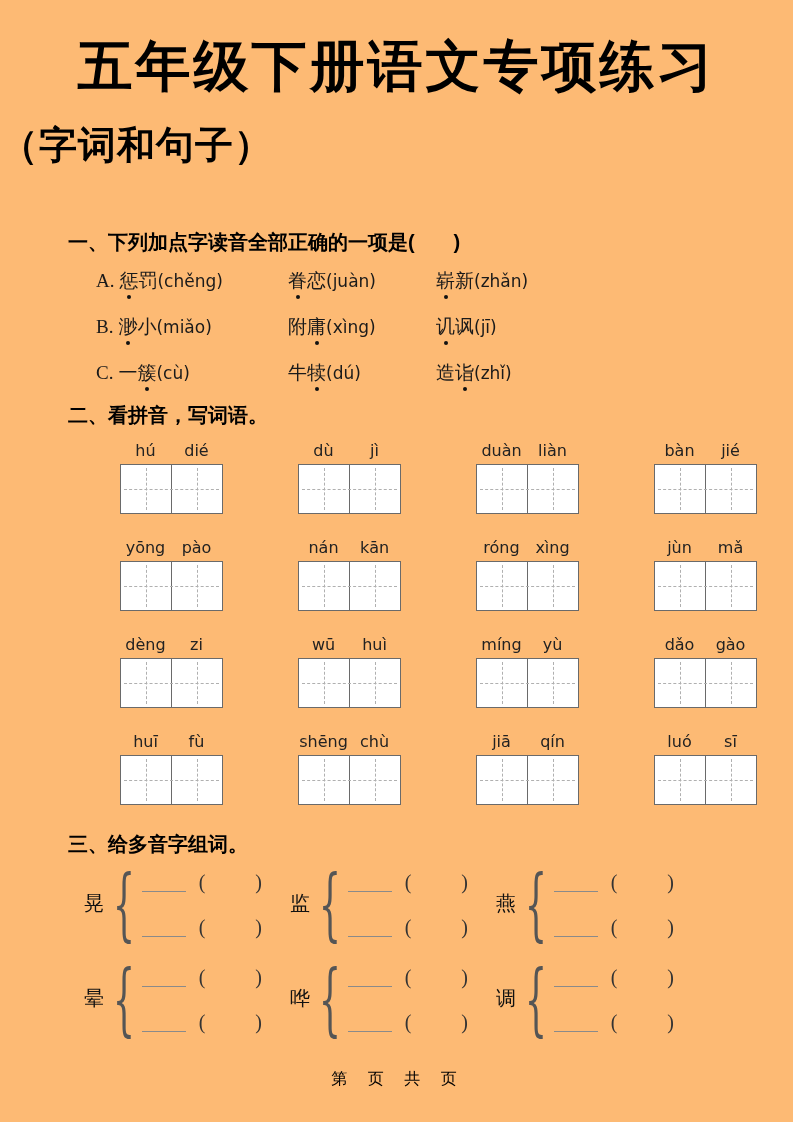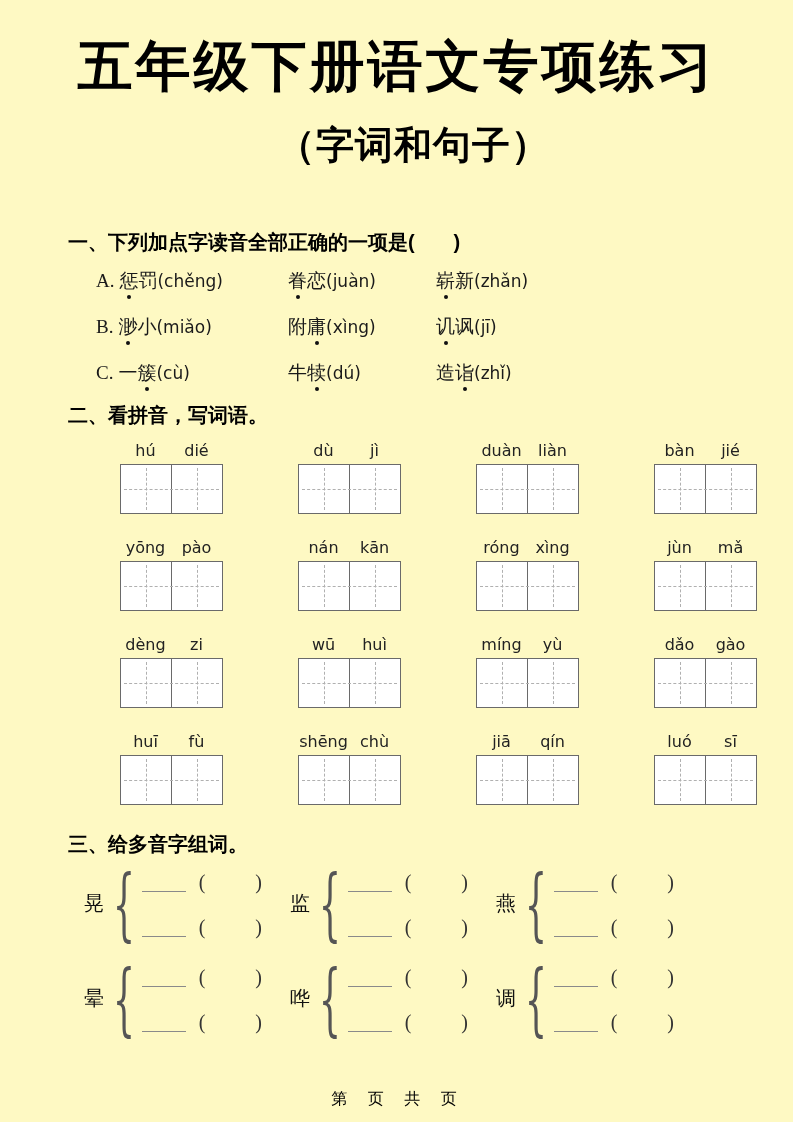--- a/index.html
+++ b/index.html
@@ -1,29 +1,29 @@
 <!DOCTYPE html>
 <html><head>
 <meta charset="utf-8">
 <style>
   html,body { margin:0; padding:0; background:#ffffff; }
   .page {
-    width:793px; height:1122px; position:relative; background:#fef9c3;
+    width:793px; height:1122px; position:relative; background:#fdba74;
     color:#111; overflow:hidden;
     font-family:"Liberation Serif","DejaVu Serif",serif;
   }
   .title {
     margin:30px 0 0; text-align:center;
     font-family:"Liberation Sans","DejaVu Sans",sans-serif;
     font-weight:900; font-size:55px; letter-spacing:3px; color:#000;
   }
   .subtitle {
-    margin:16px 0 8px; text-align:center;
+    margin:16px 0 8px; text-align:left;
     font-family:"Liberation Sans","DejaVu Sans",sans-serif;
-    font-weight:900; font-size:38px; letter-spacing:1px; color:#000;padding-left:34px;
+    font-weight:900; font-size:38px; letter-spacing:1px; color:#000;
   }
   .sec-heading {
     font-family:"Liberation Sans","DejaVu Sans",sans-serif;
     font-weight:700; font-size:20px; color:#000; padding-left:68px;
   }
   .s1 .sec-heading { margin-top:58px; }
   .answer-paren { white-space:pre; }
   .opt-row {
     display:grid; grid-template-columns:187px 148px auto;
     padding-left:96px; font-size:19px; color:#1a1a1a;
@@ -74,21 +74,21 @@
     font-size:78px; font-weight:400; color:#555;
     transform:scaleX(0.45); line-height:64px; margin:0 -7px 0 -5px;
   }
   .poly-lines { display:flex; flex-direction:column; row-gap:23px; }
   .poly-line { display:flex; align-items:flex-end; height:22px; }
   .blank { width:44px; height:14px; border-bottom:1.5px solid #8a8a8a; }
   .paren { font-size:20px; line-height:20px; color:#333; }
   .paren.open { margin-left:13px; }
   .paren-gap { width:50px; }
   .footer {
-    position:absolute; left:0; right:0; bottom:12px; text-align:center;
+    position:absolute; left:0; right:0; bottom:32px; text-align:center;
     font-family:"Liberation Sans","DejaVu Sans",sans-serif;
     font-size:16px; letter-spacing:5px; word-spacing:6px;
     white-space:pre; color:#000;
   }
 </style>
 </head>
 <body>
 
 <div class="page">
 

